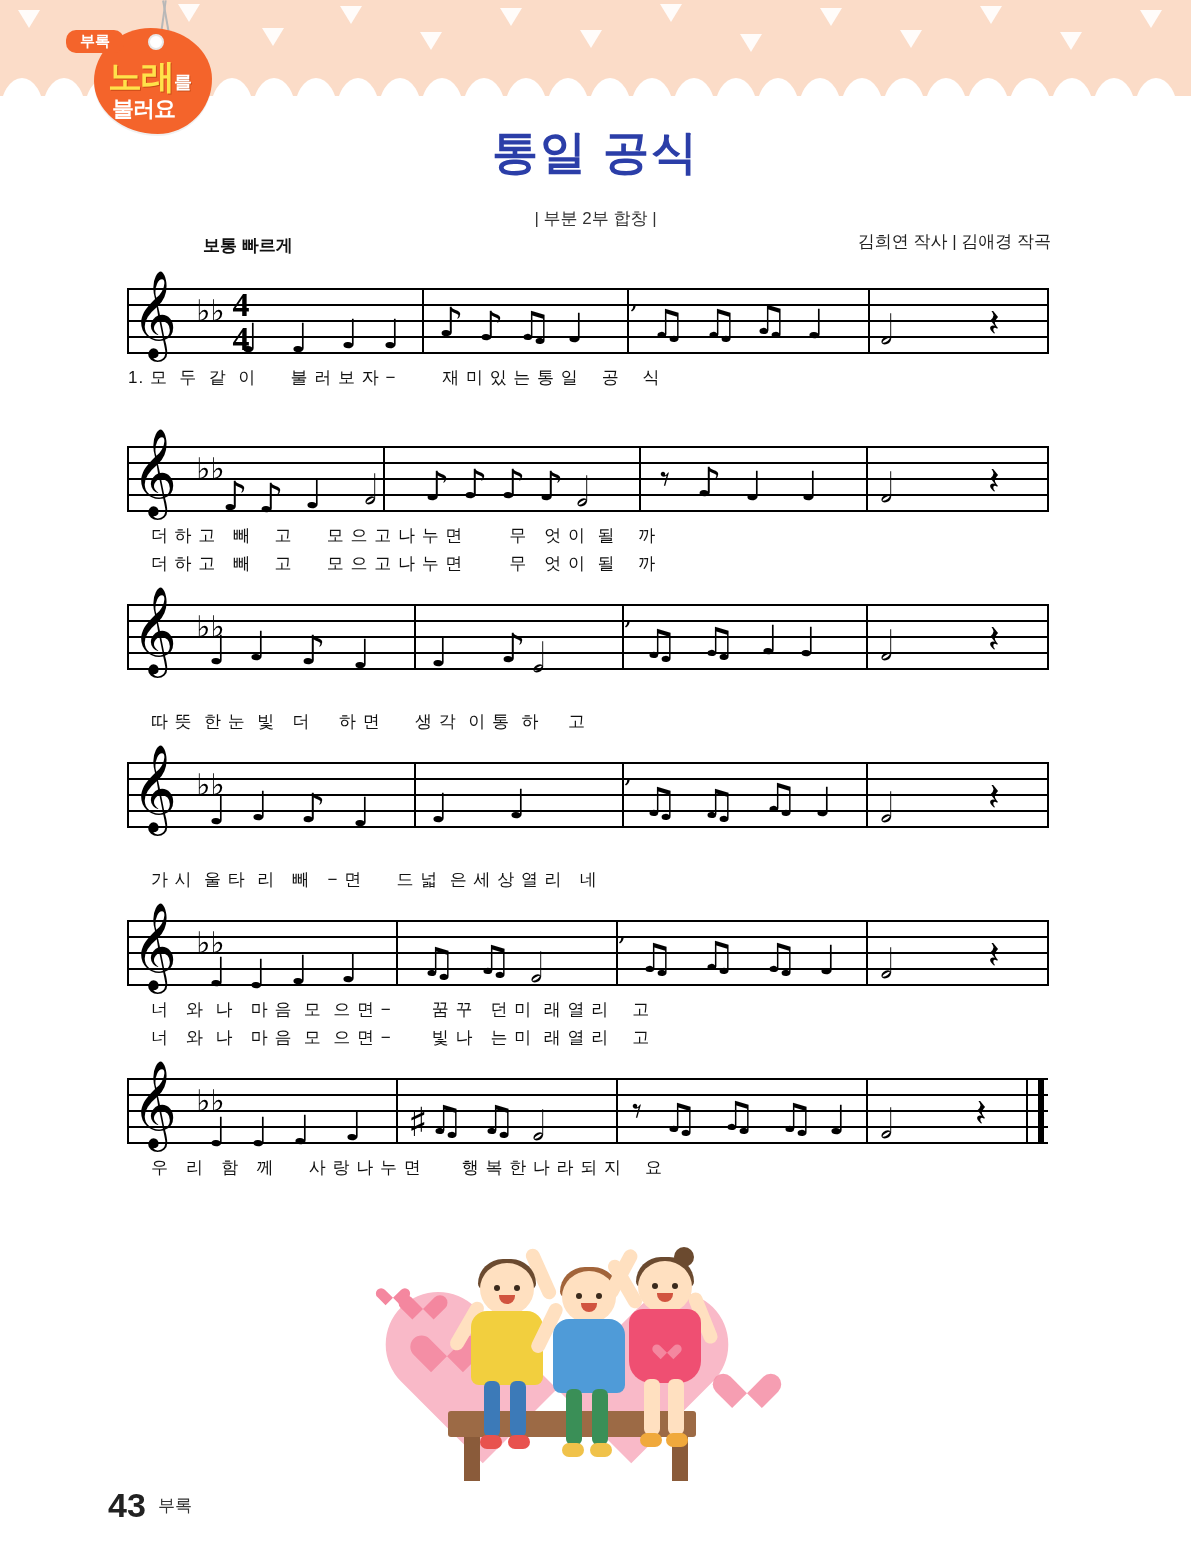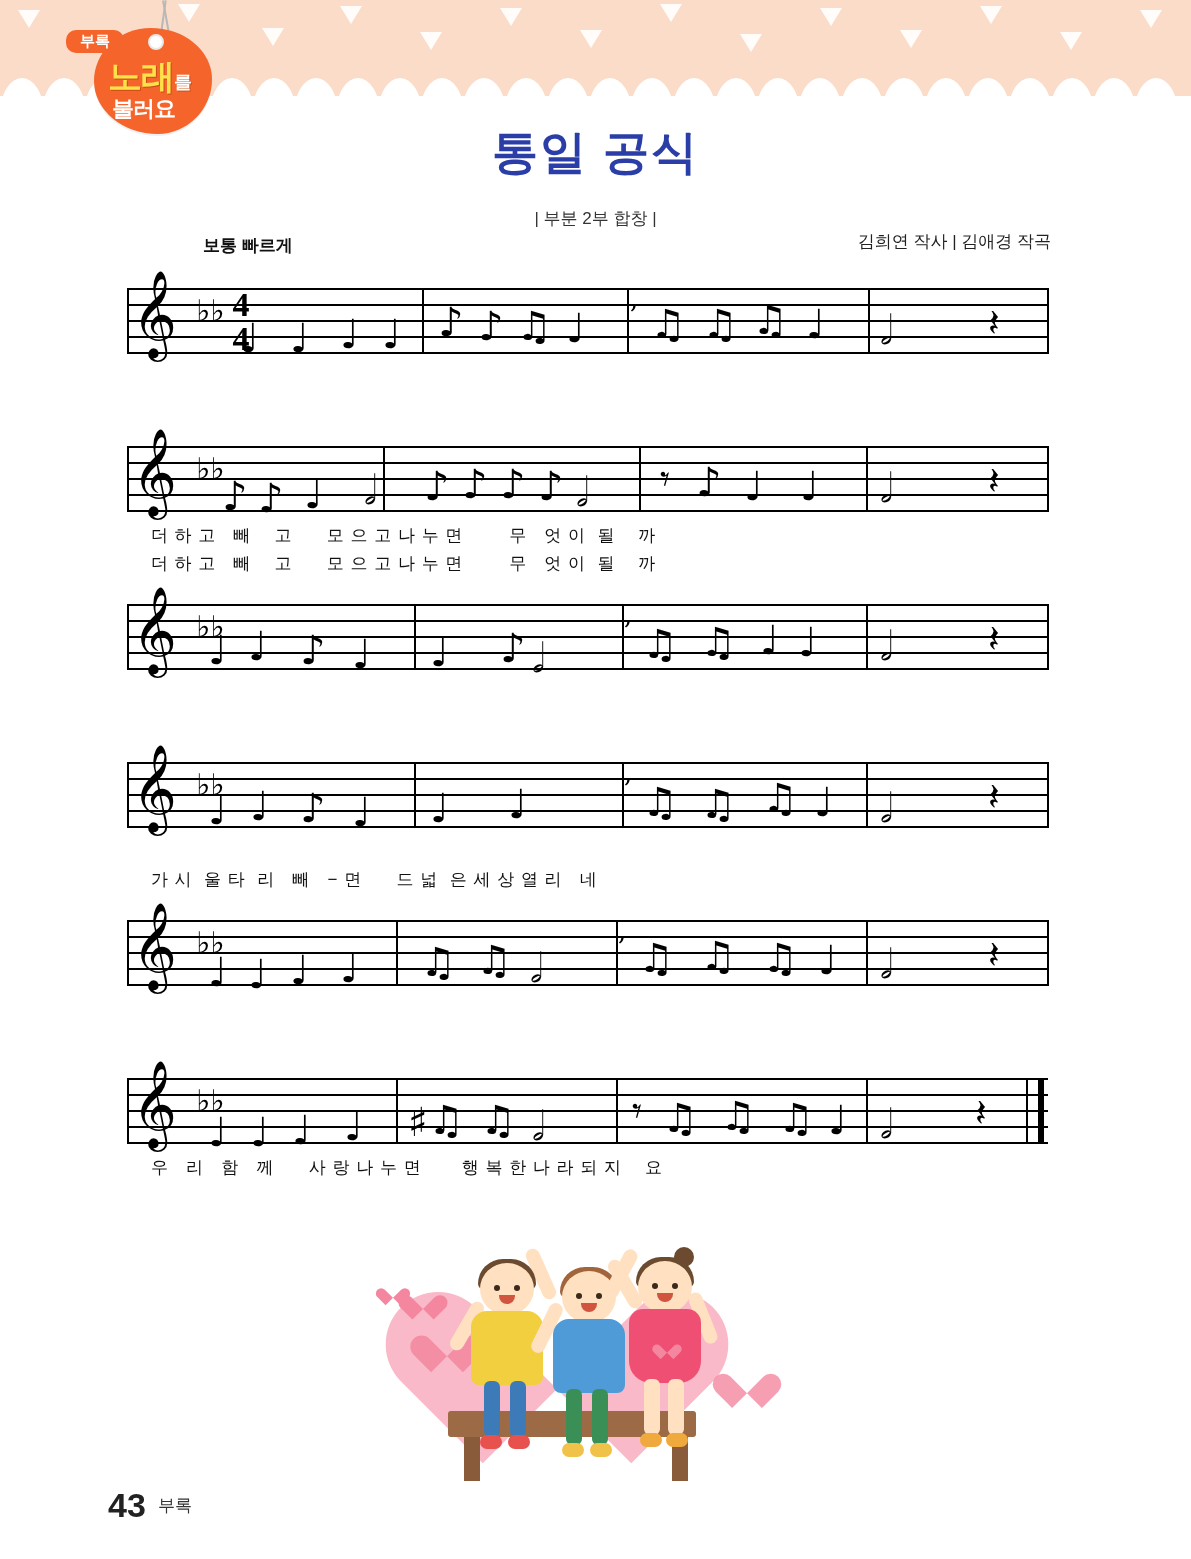--- a/index.html
+++ b/index.html
@@ -494,20 +494,21 @@
     <span class="note" style="left:478px; top:36px;">♪</span>
     <span class="note" style="left:516px; top:36px;">♫</span>
     <span class="note" style="left:566px; top:38px;">♩</span>
     <span class="breath" style="left:630px; top:14px;">,</span>
     <span class="note" style="left:650px; top:34px;">♫</span>
     <span class="note" style="left:702px; top:34px;">♫</span>
     <span class="note" style="left:752px; top:30px;">♫</span>
     <span class="note" style="left:806px; top:34px;">♩</span>
     <span class="note" style="left:880px; top:40px;">𝅗𝅥</span>
     <span class="rest" style="left:988px; top:34px;">𝄽</span>
+    <div class="lyric-row r1">1. 모  두  같  이      불 러 보 자 −        재 미 있 는 통 일    공    식</div>
   </div>
 
   <div class="system">
     <div class="staff">
       <div class="line"></div>
         <div class="line"></div>
         <div class="line"></div>
         <div class="line"></div>
         <div class="line"></div>
     </div>
@@ -559,20 +560,21 @@
     <span class="note" style="left:430px; top:46px;">♩</span>
     <span class="note" style="left:500px; top:42px;">♪</span>
     <span class="note" style="left:532px; top:52px;">𝅗𝅥</span>
     <span class="breath" style="left:624px; top:14px;">,</span>
     <span class="note" style="left:642px; top:38px;">♫</span>
     <span class="note" style="left:700px; top:36px;">♫</span>
     <span class="note" style="left:760px; top:34px;">♩</span>
     <span class="note" style="left:798px; top:36px;">♩</span>
     <span class="note" style="left:880px; top:40px;">𝅗𝅥</span>
     <span class="rest" style="left:988px; top:34px;">𝄽</span>
+    <div class="lyric-row r2">    따 뜻  한 눈  빛   더     하 면      생 각  이 통  하     고</div>
   </div>
 
   <div class="system">
     <div class="staff">
       <div class="line"></div>
         <div class="line"></div>
         <div class="line"></div>
         <div class="line"></div>
         <div class="line"></div>
     </div>
@@ -621,20 +623,22 @@
     <span class="note" style="left:420px; top:40px;">♫</span>
     <span class="note" style="left:476px; top:38px;">♫</span>
     <span class="note" style="left:530px; top:46px;">𝅗𝅥</span>
     <span class="breath" style="left:618px; top:14px;">,</span>
     <span class="note" style="left:638px; top:36px;">♫</span>
     <span class="note" style="left:700px; top:34px;">♫</span>
     <span class="note" style="left:762px; top:36px;">♫</span>
     <span class="note" style="left:818px; top:38px;">♩</span>
     <span class="note" style="left:880px; top:42px;">𝅗𝅥</span>
     <span class="rest" style="left:988px; top:34px;">𝄽</span>
+    <div class="lyric-row r1">    너   와  나   마 음  모  으 면 −       꿈 꾸   던 미  래 열 리    고</div>
+    <div class="lyric-row r2">    너   와  나   마 음  모  으 면 −       빛 나   는 미  래 열 리    고</div>
   </div>
 
   <div class="system">
     <div class="staff">
       <div class="line"></div>
         <div class="line"></div>
         <div class="line"></div>
         <div class="line"></div>
         <div class="line"></div>
     </div>

